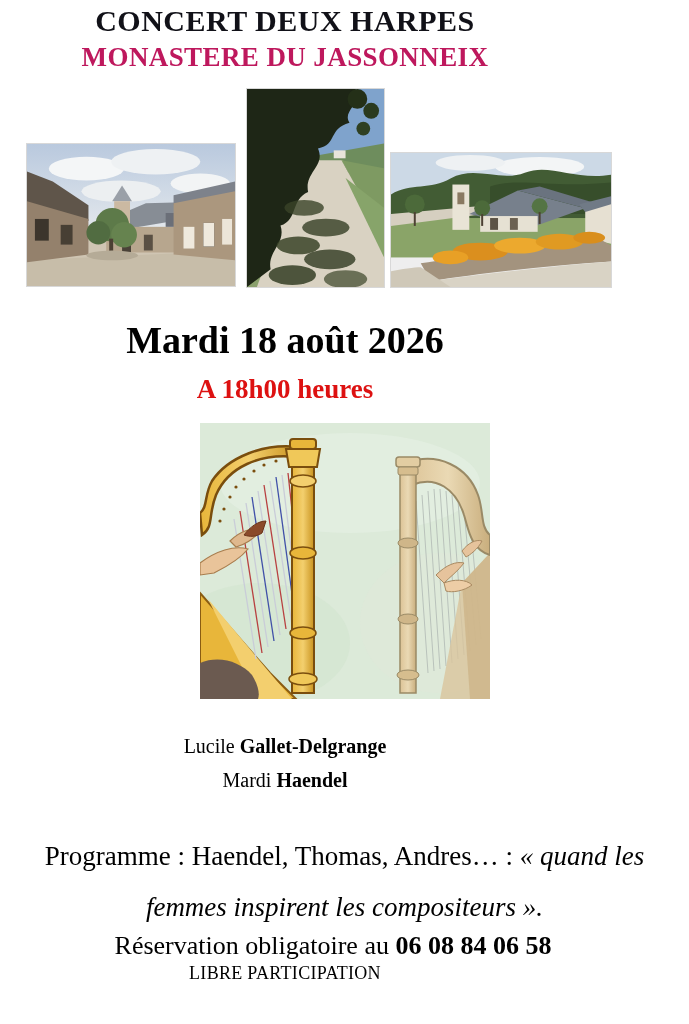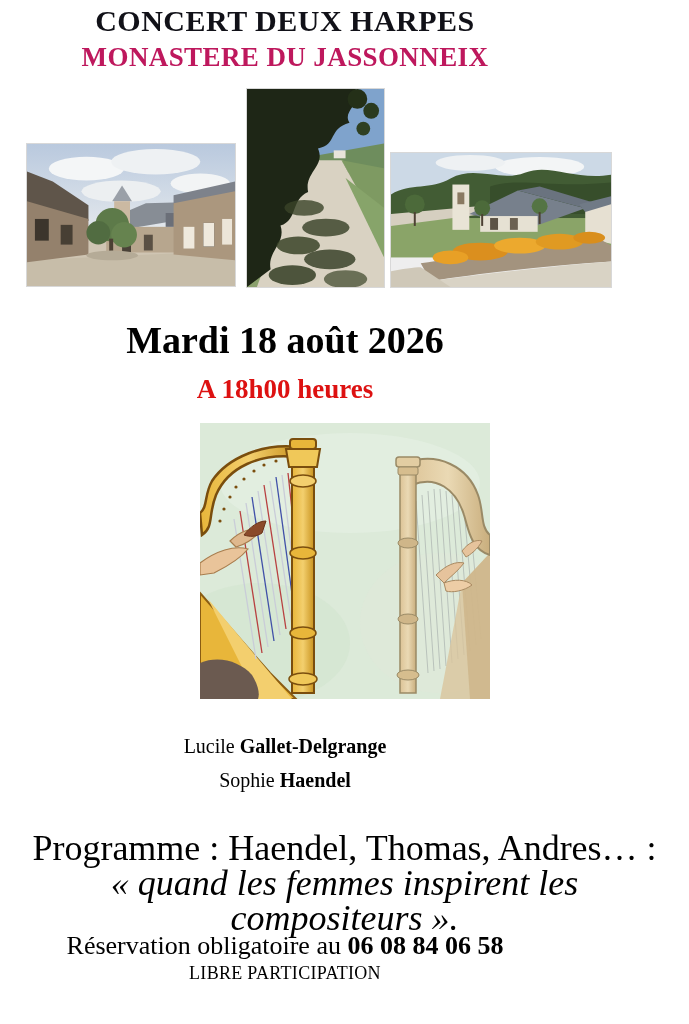--- a/index.html
+++ b/index.html
@@ -26,24 +26,24 @@
   .date-line { top: 318px; font-size: 38px; font-weight: bold; }
   .time-line { top: 362px; font-size: 27px; font-weight: bold; color: #dd1111; margin-top: 12px; }
 
   #harp-illustration { left: 200px; top: 423px; width: 290px; height: 276px; position: absolute; }
   #harp-illustration svg { display: block; width: 100%; height: 100%; }
 
   .names { top: 729px; font-size: 20px; line-height: 34px; }
   .names .bold { font-weight: bold; }
 
   .programme { top: 831px; left: 22px; width: 645px; text-align: center;
-               font-size: 36px; line-height: 35px; }
+               font-size: 27px; line-height: 51px; }
   .programme .it { font-style: italic; }
 
-  .reservation { top: 931px; font-size: 26px; }
+  .reservation { top: 931px; font-size: 26px; margin-left: 48px; }
   .reservation .bold { font-weight: bold; }
   .footer-line { top: 963px; font-size: 18px; letter-spacing: 0.3px; }
 </style>
 </head>
 <body>
 
 <div class="abs center title1">CONCERT DEUX HARPES</div>
 <div class="abs center title2">MONASTERE DU JASSONNEIX</div>
 
 <div class="photo" id="photo-courtyard">
@@ -256,21 +256,21 @@
     <ellipse cx="103" cy="256" rx="14" ry="6" fill="#f0c859" stroke="#7a4e0e" stroke-width="1.5"></ellipse>
 
     <path d="M0,140 C16,128 34,122 48,126 C40,136 26,144 14,150 L0,152 Z" fill="#e9c49a" stroke="#a87d4e" stroke-width="1.2"></path>
     <path d="M30,118 C40,108 52,104 60,108 C54,116 44,122 36,124 Z" fill="#dfb88e" stroke="#a87d4e" stroke-width="1.2"></path>
     <path d="M44,112 C50,104 58,98 66,98 L62,110 C56,114 50,114 44,112 Z" fill="#8a4a2a" stroke="#6b3318" stroke-width="1"></path>
   </svg>
 </div>
 
 <div class="abs center names">
   <div><span>Lucile </span><span class="bold">Gallet-Delgrange</span></div>
-  <div><span>Sophie </span><span class="bold">Haendel</span></div>
+  <div><span>Mardi </span><span class="bold">Haendel</span></div>
 </div>
 
 <div class="abs programme">
   <span>Programme : Haendel, Thomas, Andres… : </span><span class="it">« quand les femmes inspirent les compositeurs ».</span>
 </div>
 
 <div class="abs center reservation">
   <span>Réservation obligatoire au </span><span class="bold">06 08 84 06 58</span>
 </div>
 

